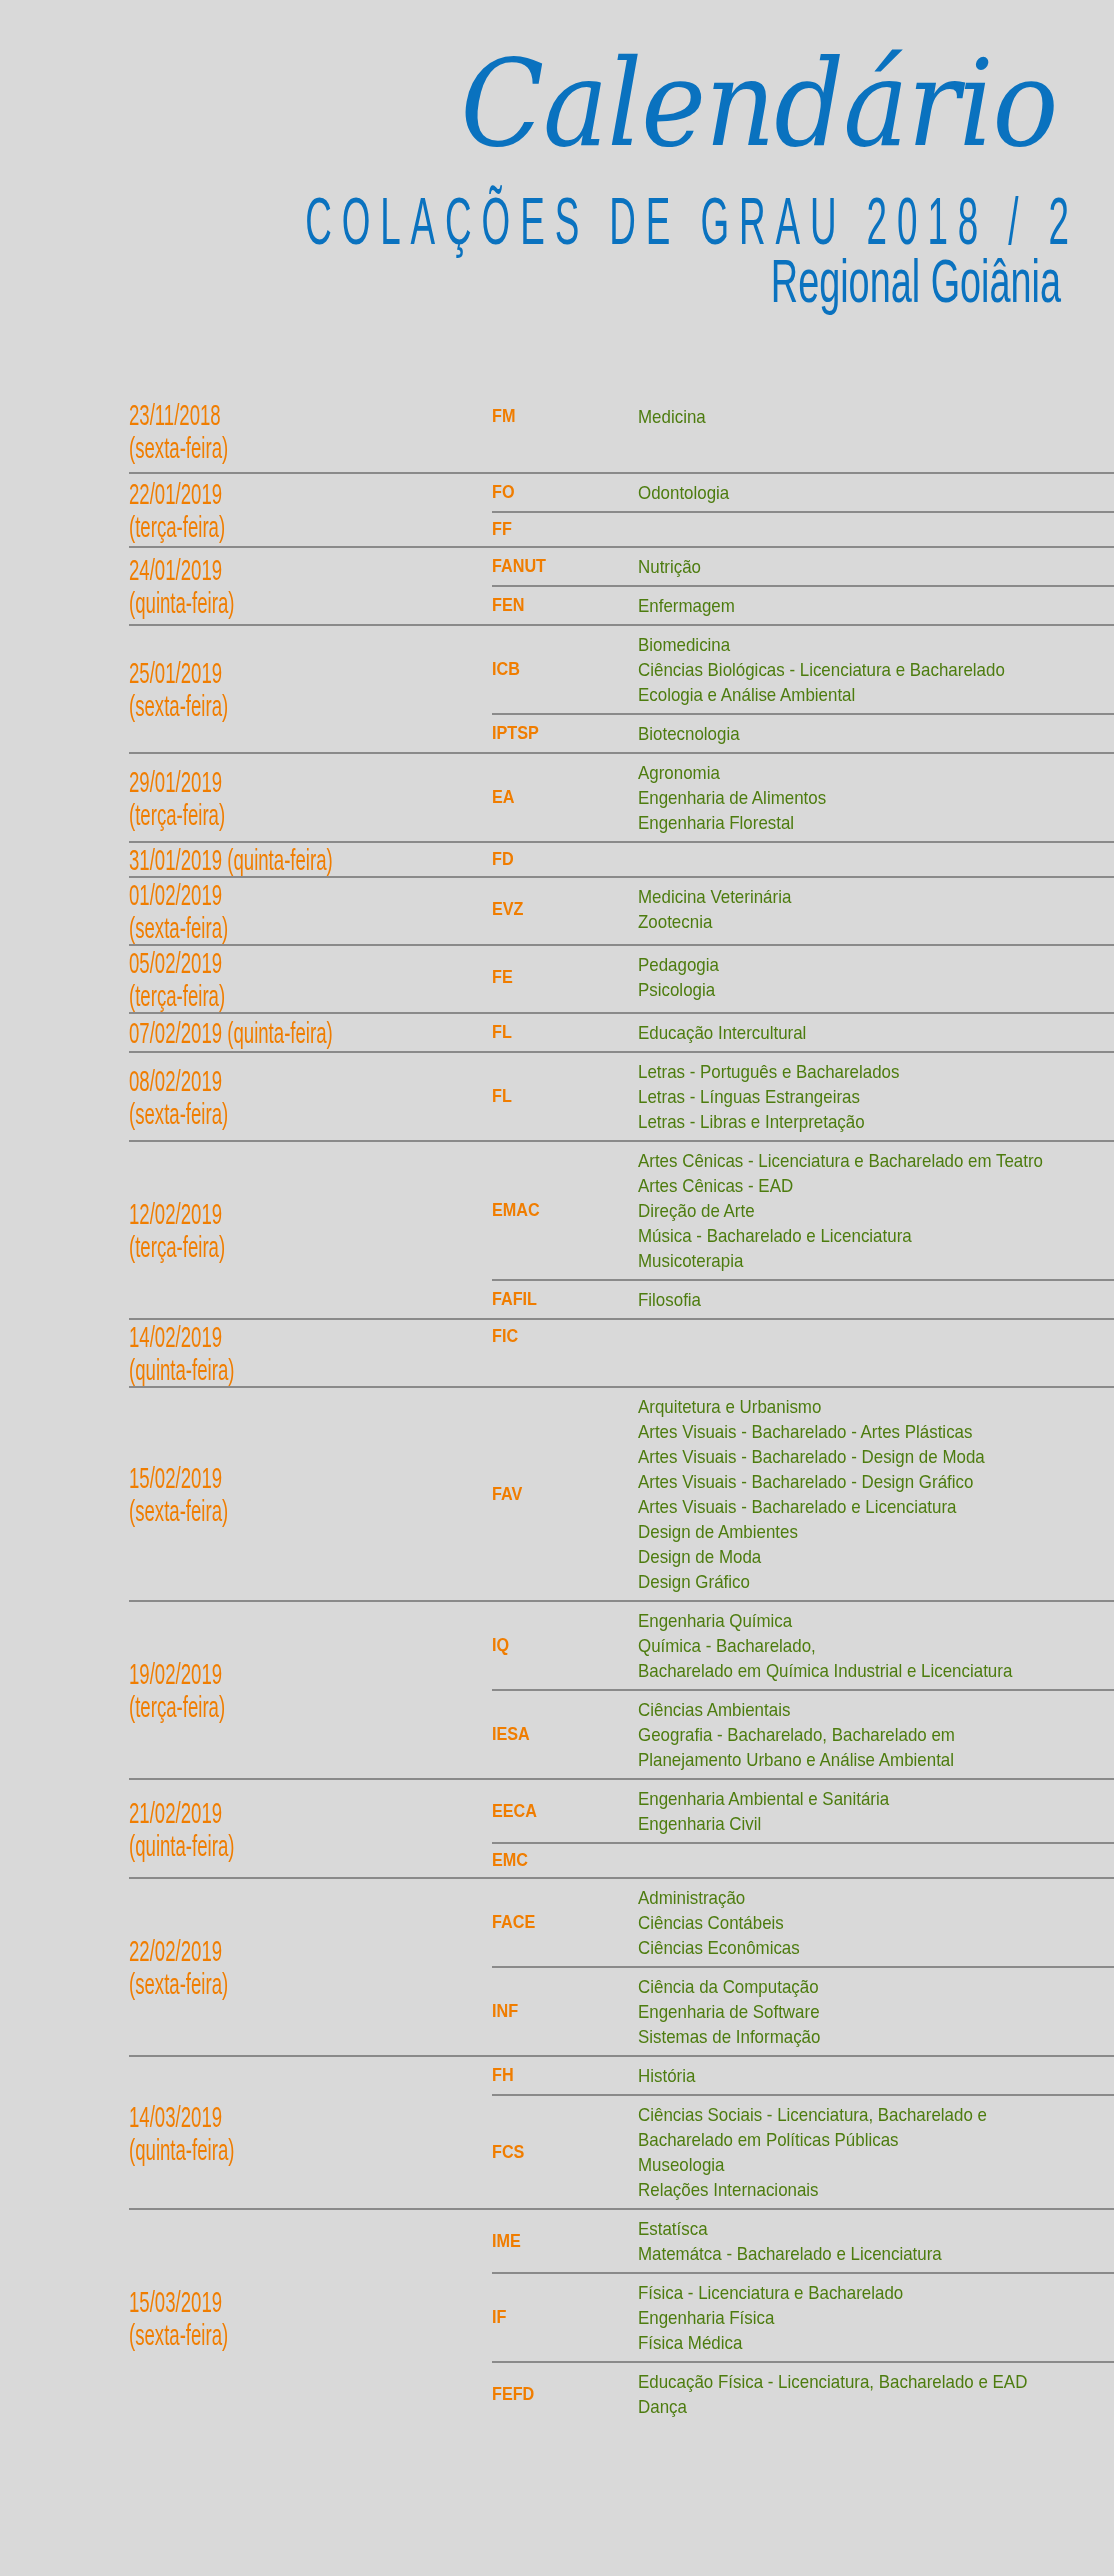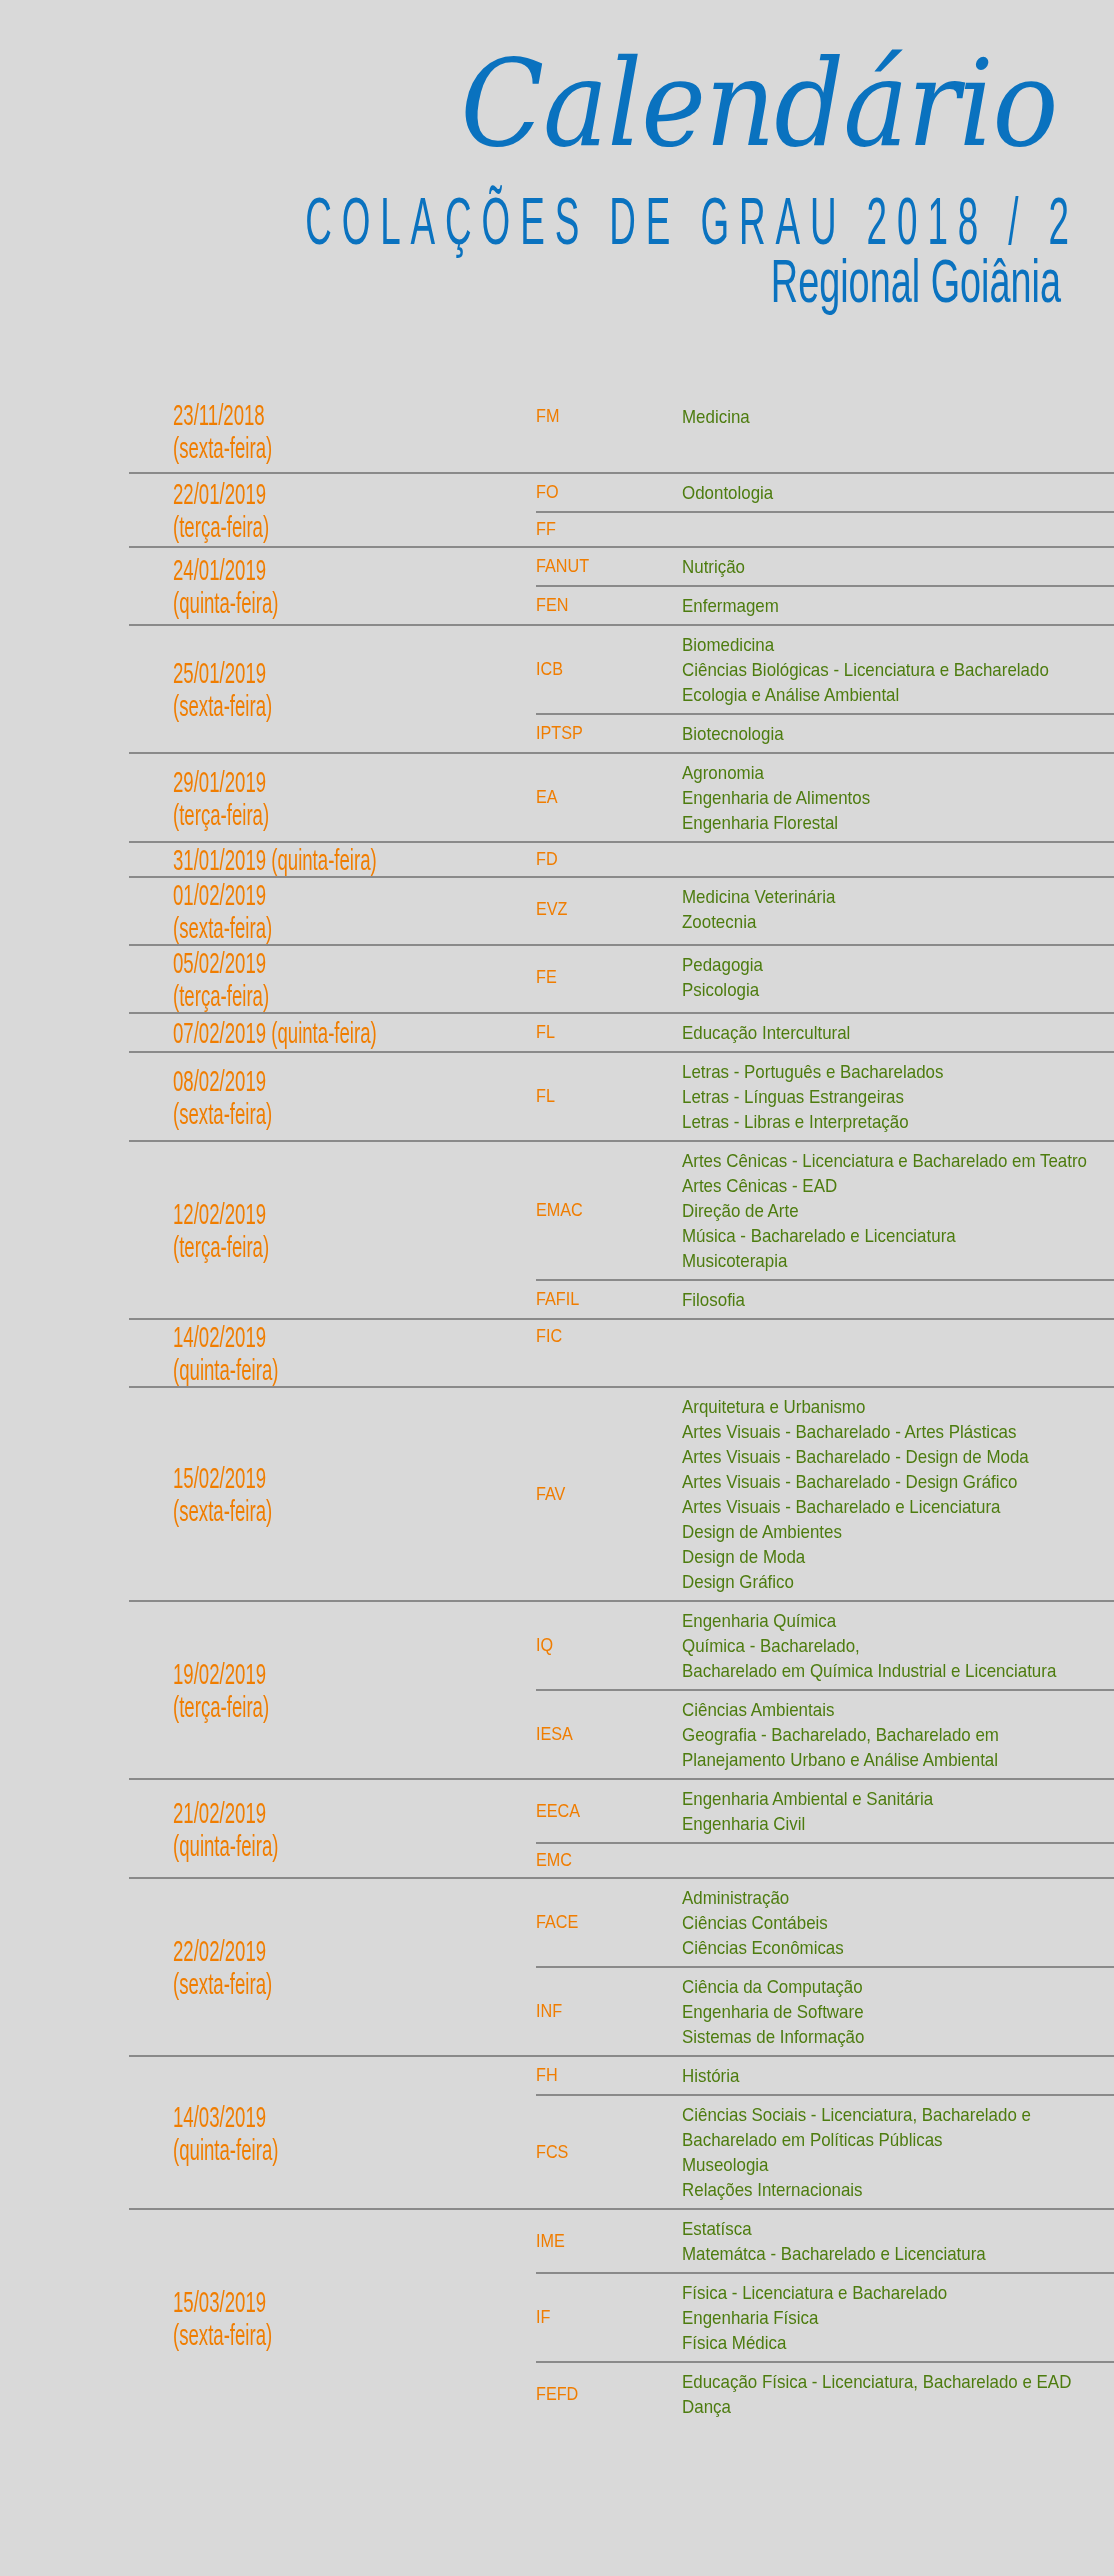--- a/index.html
+++ b/index.html
@@ -64,37 +64,37 @@
     width: 363px;
     flex: 0 0 363px;
     display: flex;
     flex-direction: column;
     justify-content: center;
     color: #f07d00;
     font-family: "Liberation Sans Narrow", "Liberation Sans", sans-serif;
     font-size: 30px;
     line-height: 33px;
     transform-origin: left center;
-    margin-left: 44px;
   }
   .date-cell span { display: block; transform: scaleX(0.62); transform-origin: left center; white-space: nowrap; }
   .date-cell.bottom { justify-content: flex-end; padding-bottom: 8.3px; }
   .groups { flex: 1; display: flex; flex-direction: column; }
   .group {
     display: flex;
     align-items: center;
     border-bottom: 2.4px solid #8a8a8a;
     padding: 6px 0;
   }
   .group:last-child { border-bottom: none; }
   .code {
     width: 146px;
     flex: 0 0 146px;
     color: #f07d00;
     font-size: 18px;
+    font-weight: bold;
   }
   .code span { display: inline-block; transform: scaleX(0.9); transform-origin: left center; }
   .courses { flex: 1; color: #4d7c0f; font-size: 18.4px; line-height: 25px; }
   .courses div { white-space: nowrap; transform: scaleX(0.92); transform-origin: left center; }
 </style>
 </head>
 <body>
 
 <header class="header">
   <div class="title-script">Calendário</div>

